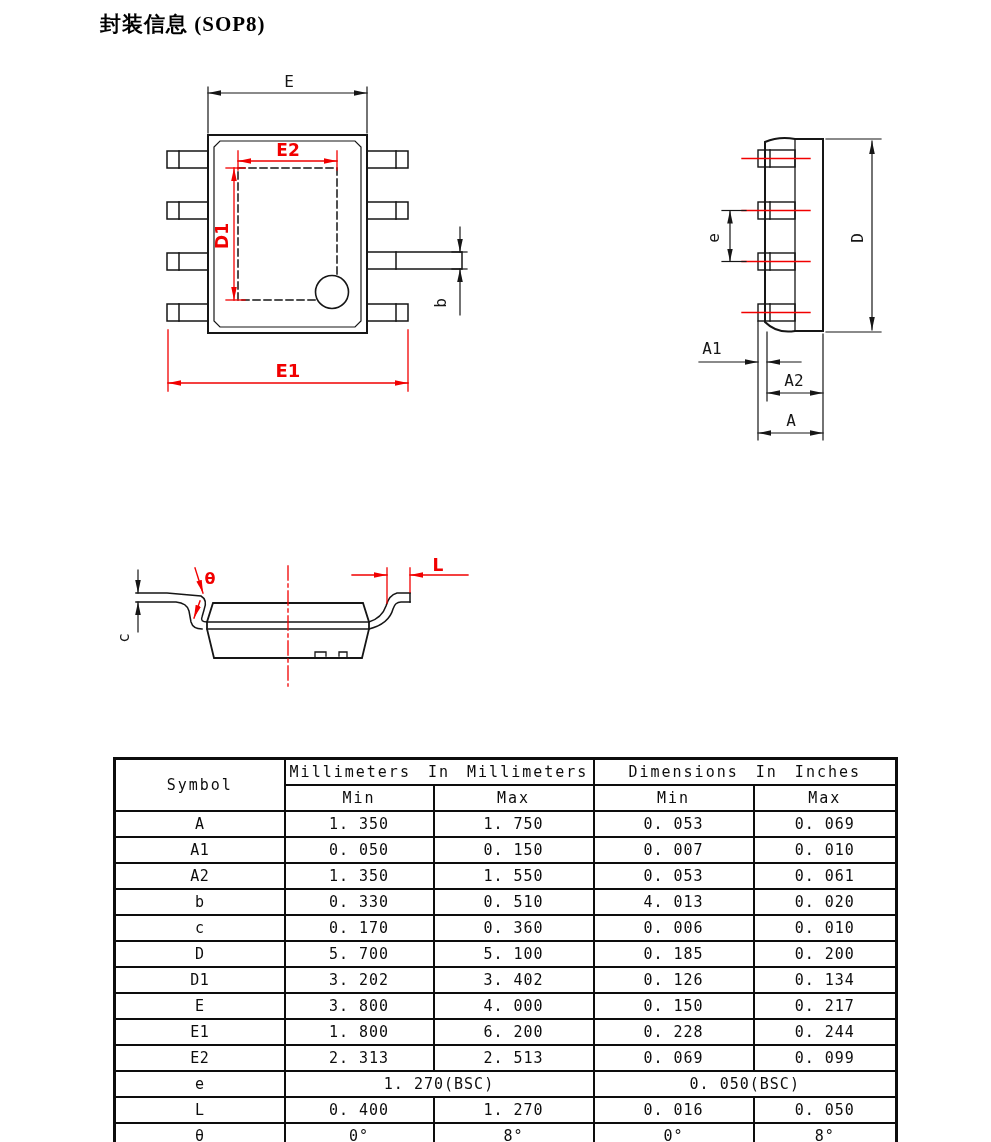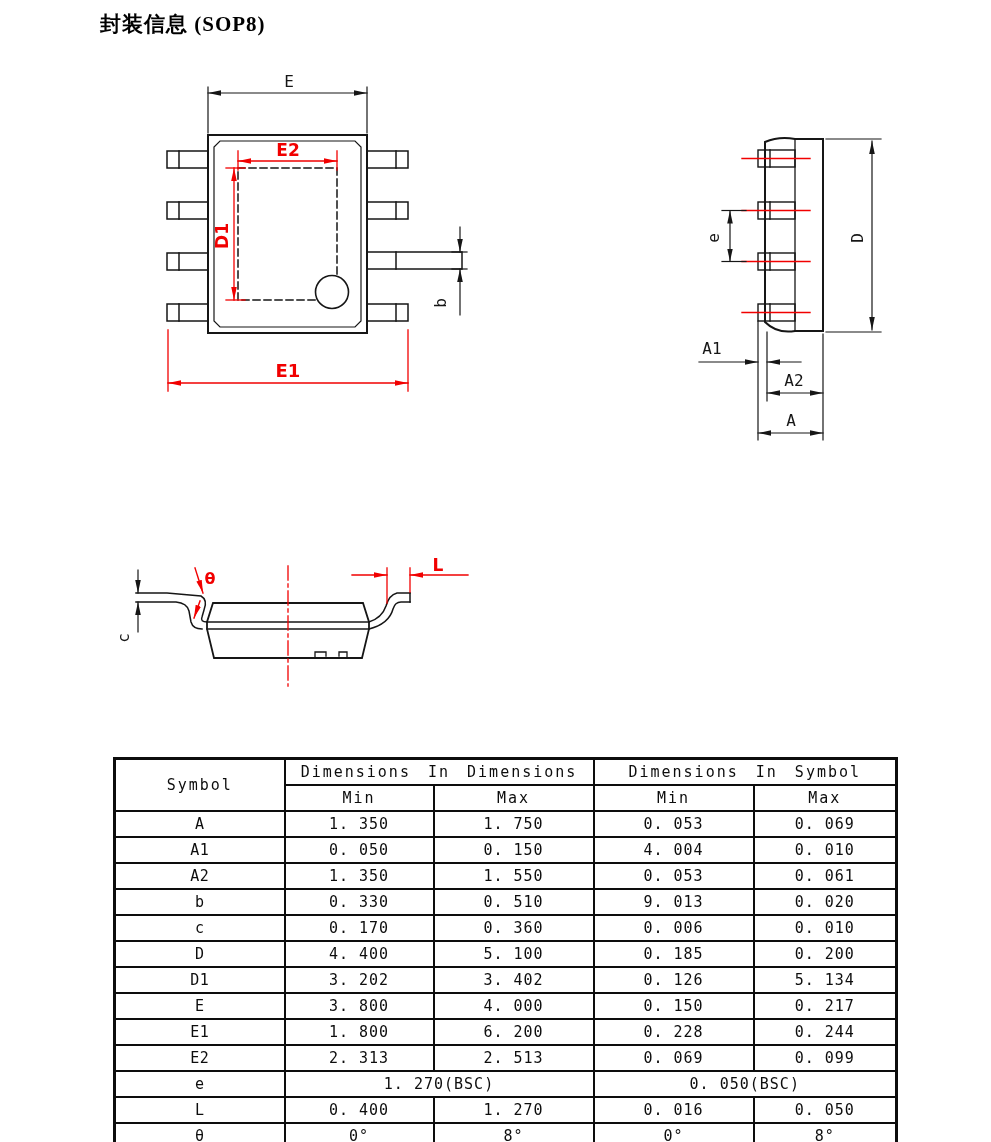--- a/index.html
+++ b/index.html
@@ -213,79 +213,79 @@
       <colgroup>
         <col style="width:170px">
           <col style="width:149px">
           <col style="width:160px">
         <col style="width:160px">
           <col style="width:143px">
       </colgroup>
       <thead>
         <tr class="h1">
           <th class="hdr" rowspan="2">Symbol</th>
-          <th class="hdr" colspan="2">Dimensions In Dimensions</th>
-          <th class="hdr" colspan="2">Dimensions In Symbol</th>
+          <th class="hdr" colspan="2">Millimeters In Millimeters</th>
+          <th class="hdr" colspan="2">Dimensions In Inches</th>
         </tr>
         <tr>
           <th class="minmax">Min</th>
           <th class="minmax">Max</th>
           <th class="minmax">Min</th>
           <th class="minmax">Max</th>
         </tr>
       </thead>
       <tbody>
         <tr>
           <td class="sym">A</td>
           <td>1. 350</td>
           <td>1. 750</td>
           <td>0. 053</td>
           <td>0. 069</td>
         </tr>
         <tr>
           <td class="sym">A1</td>
           <td>0. 050</td>
           <td>0. 150</td>
-          <td>4. 004</td>
+          <td>0. 007</td>
           <td>0. 010</td>
         </tr>
         <tr>
           <td class="sym">A2</td>
           <td>1. 350</td>
           <td>1. 550</td>
           <td>0. 053</td>
           <td>0. 061</td>
         </tr>
         <tr>
           <td class="sym">b</td>
           <td>0. 330</td>
           <td>0. 510</td>
-          <td>9. 013</td>
+          <td>4. 013</td>
           <td>0. 020</td>
         </tr>
         <tr>
           <td class="sym">c</td>
           <td>0. 170</td>
           <td>0. 360</td>
           <td>0. 006</td>
           <td>0. 010</td>
         </tr>
         <tr>
           <td class="sym">D</td>
-          <td>4. 400</td>
+          <td>5. 700</td>
           <td>5. 100</td>
           <td>0. 185</td>
           <td>0. 200</td>
         </tr>
         <tr>
           <td class="sym">D1</td>
           <td>3. 202</td>
           <td>3. 402</td>
           <td>0. 126</td>
-          <td>5. 134</td>
+          <td>0. 134</td>
         </tr>
         <tr>
           <td class="sym">E</td>
           <td>3. 800</td>
           <td>4. 000</td>
           <td>0. 150</td>
           <td>0. 217</td>
         </tr>
         <tr>
           <td class="sym">E1</td>

